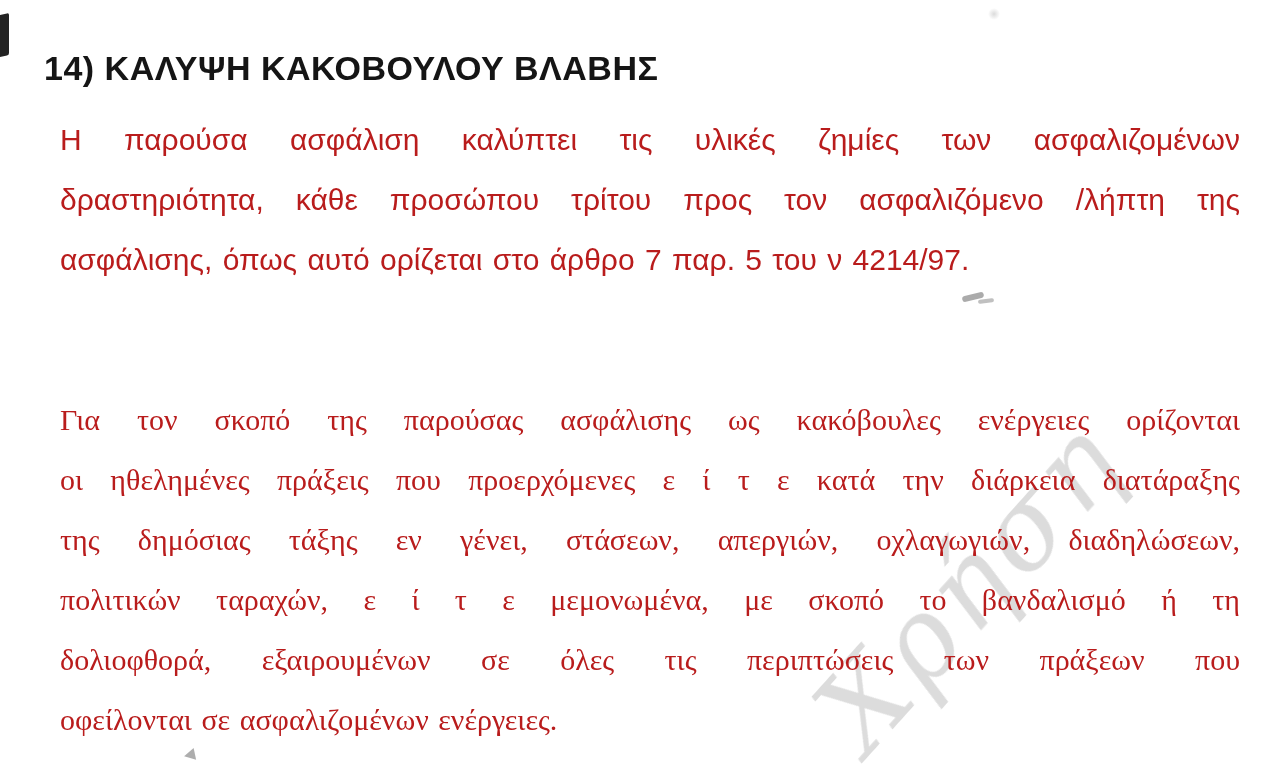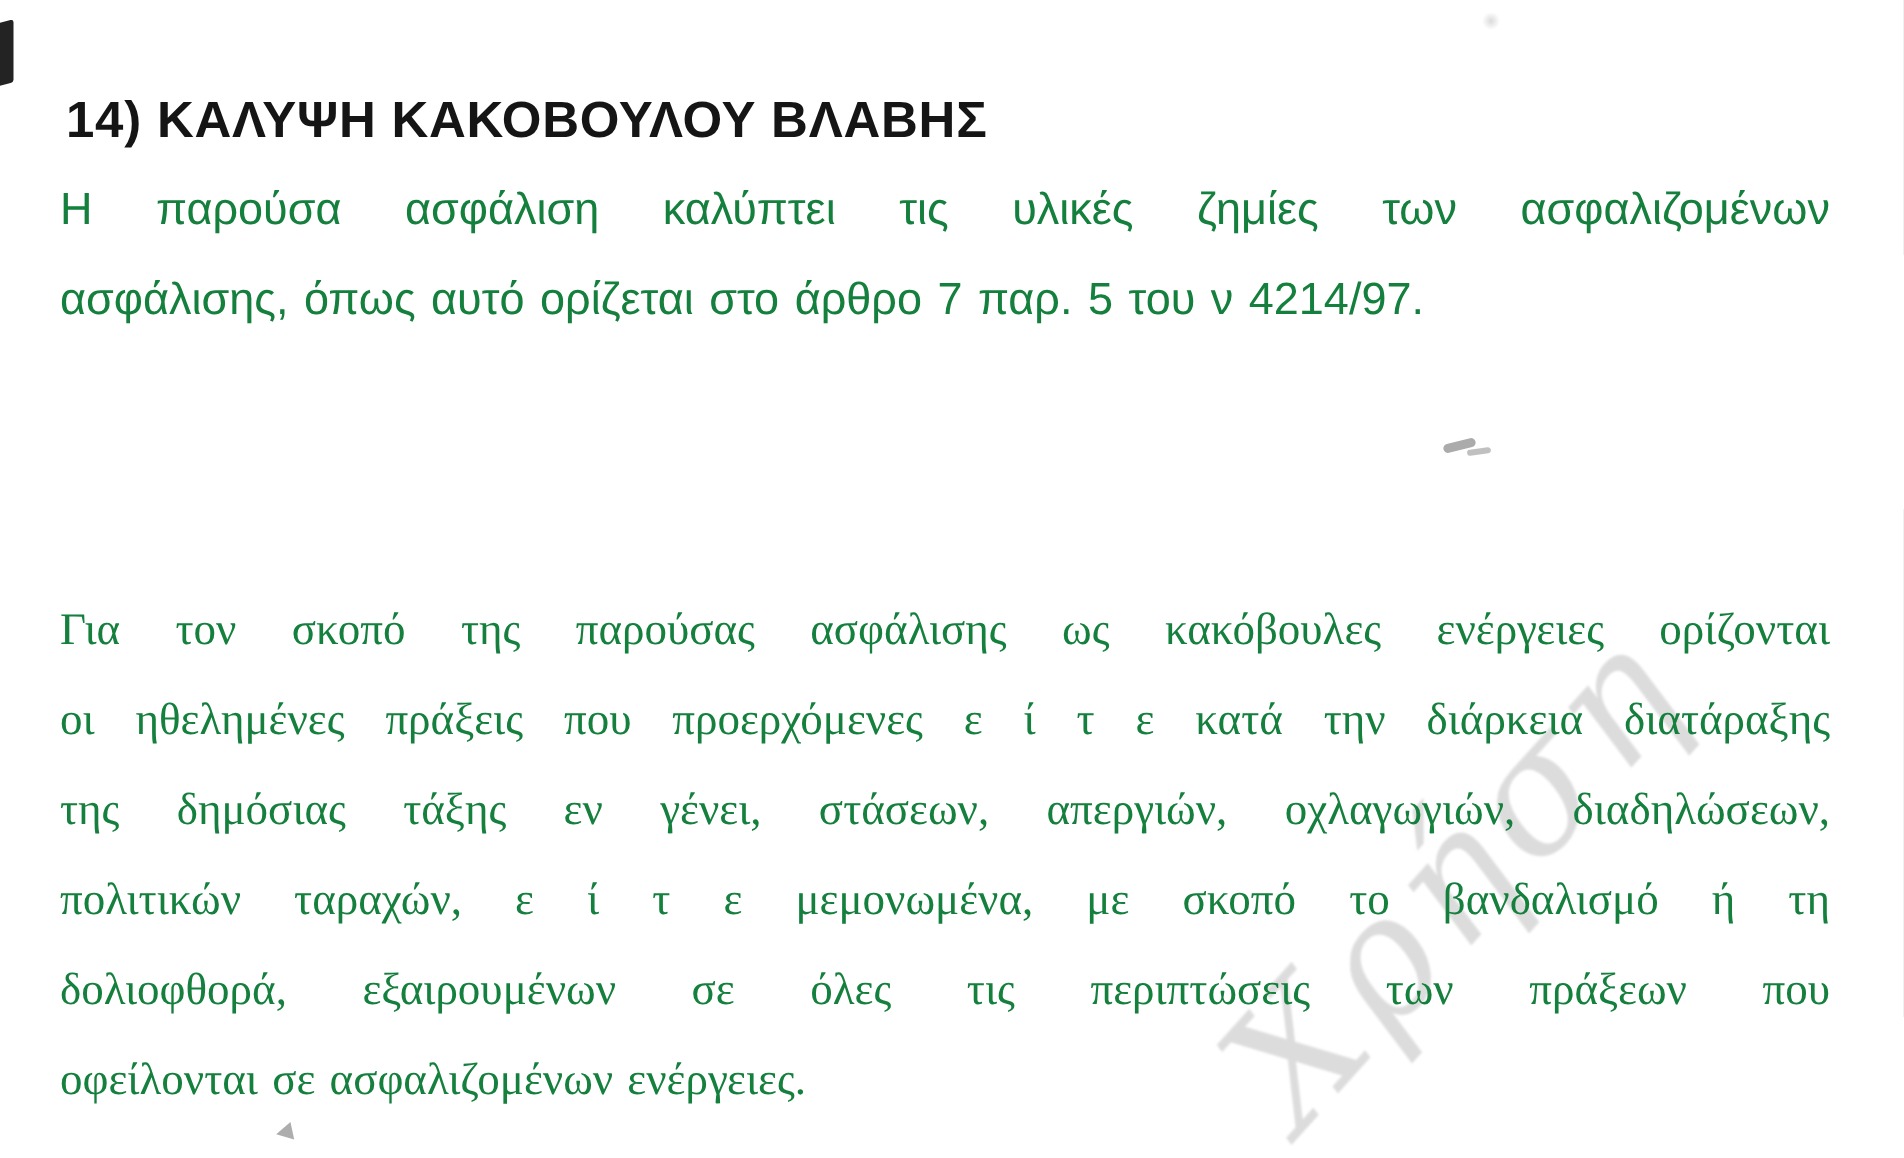--- a/index.html
+++ b/index.html
@@ -8,35 +8,35 @@
     width: 1269px;
     height: 772px;
     background: #ffffff;
     overflow: hidden;
     font-family: "Liberation Sans", sans-serif;
   }
 
   .heading {
     position: absolute;
     left: 44px;
-    top: 38px;
+    top: 26px;
     font-size: 34px;
     font-weight: bold;
     color: #151515;
     letter-spacing: 0.5px;
     white-space: nowrap;
   }
 
   .para {
     position: absolute;
-    left: 40px;
+    left: 60px;
     width: 1180px;
     font-size: 30px;
     line-height: 60px;
-    color: #15803d;
+    color: #b91c1c;
   }
   .para .line {
     text-align: justify;
     text-align-last: justify;
     word-spacing: 2px;
     white-space: normal;
   }
   .para .line.last {
     text-align-last: left;
   }
@@ -122,20 +122,21 @@
 <body>
 
 <div class="page">
 
   <div class="watermark">Χρήση</div>
 
   <h1 class="heading">14) ΚΑΛΥΨΗ ΚΑΚΟΒΟΥΛΟΥ ΒΛΑΒΗΣ</h1>
 
   <div class="para" id="paragraph-1">
     <div class="line">Η παρούσα ασφάλιση καλύπτει τις υλικές ζημίες των ασφαλιζομένων</div>
+    <div class="line">δραστηριότητα, κάθε προσώπου τρίτου προς τον ασφαλιζόμενο /λήπτη της</div>
     <div class="line last">ασφάλισης, όπως αυτό ορίζεται στο άρθρο 7 παρ. 5 του ν 4214/97.</div>
   </div>
 
   <div class="para" id="paragraph-2">
     <div class="line">Για τον σκοπό της παρούσας ασφάλισης ως κακόβουλες ενέργειες ορίζονται</div>
     <div class="line">οι ηθελημένες πράξεις που προερχόμενες ε ί τ ε κατά την διάρκεια διατάραξης</div>
     <div class="line">της δημόσιας τάξης εν γένει, στάσεων, απεργιών, οχλαγωγιών, διαδηλώσεων,</div>
     <div class="line">πολιτικών ταραχών, ε ί τ ε μεμονωμένα, με σκοπό το βανδαλισμό ή τη</div>
     <div class="line">δολιοφθορά, εξαιρουμένων σε όλες τις περιπτώσεις των πράξεων που</div>
     <div class="line last">οφείλονται σε ασφαλιζομένων ενέργειες.</div>

